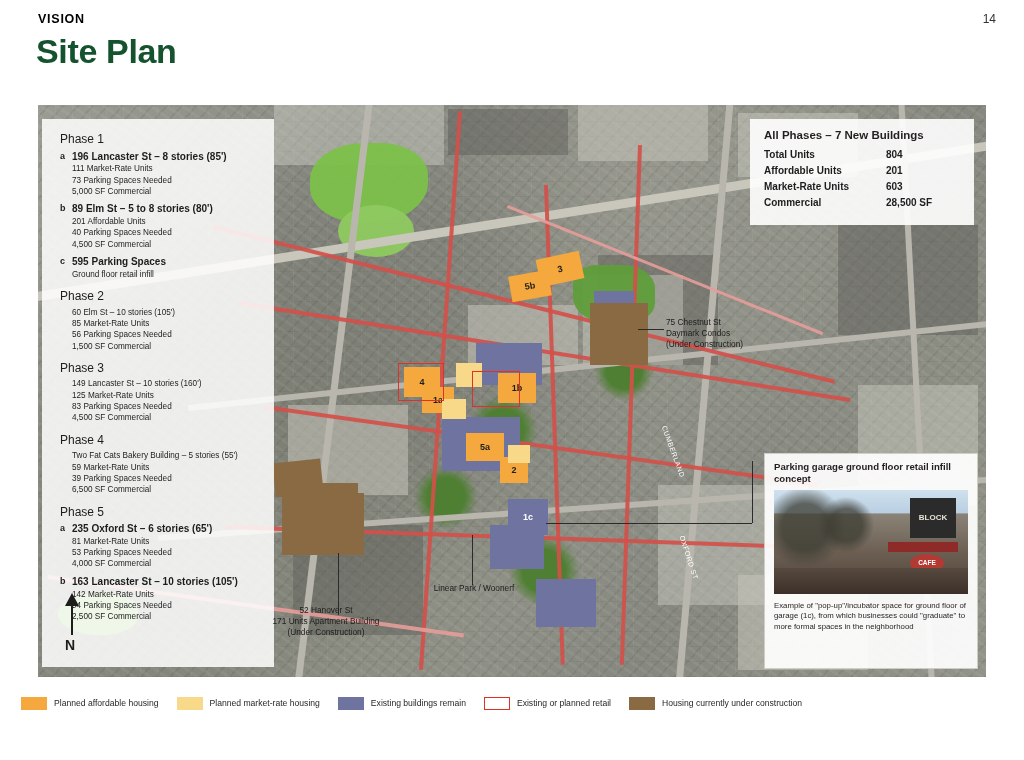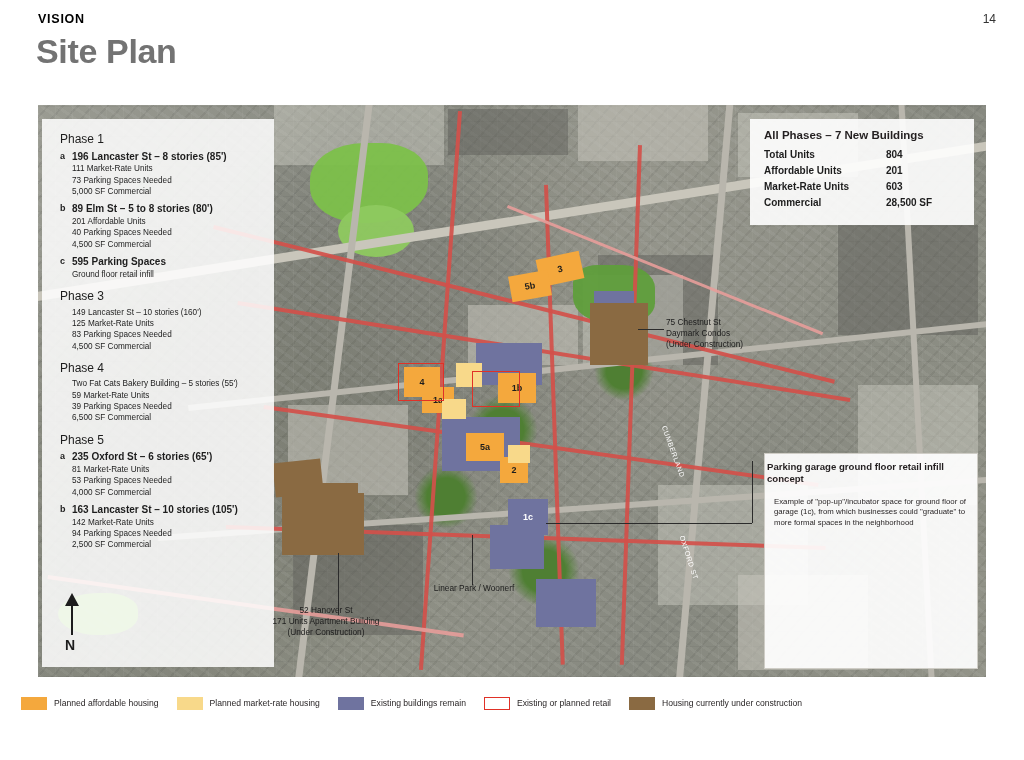--- a/index.html
+++ b/index.html
@@ -15,21 +15,21 @@
 
   
   .eyebrow {
     position: absolute; left: 38px; top: 12px;
     font-size: 12.5px; font-weight: bold; letter-spacing: 0.06em;
     color: #000000;
   }
   .page-title {
     position: absolute; left: 36px; top: 32px;
     font-size: 34px; font-weight: bold; letter-spacing: -0.01em;
-    color: #737373;
+    color: #14532d;
   }
   .page-number {
     position: absolute; right: 28px; top: 12px;
     font-size: 12px; color: #333;
   }
 
   
   .map-panel {
     position: absolute; left: 38px; top: 105px;
     width: 948px; height: 572px;
@@ -161,21 +161,21 @@
   }
 
   
   .inset {
     position: absolute; right: 8px; bottom: 8px;
     width: 214px; height: 216px;
     background: rgba(255,255,255,0.92);
     border: 1px solid #cfcdc6;
   }
   .inset-title {
-    padding: 7px 9px 5px 2px;
+    padding: 7px 9px 5px 9px;
     font-size: 9.6px; font-weight: bold; line-height: 1.25;
   }
   .inset-photo {
     margin: 0 9px; height: 104px;
     background:
       linear-gradient(180deg, #cfe0ee 0%, #b9cfe2 22%, #8b8378 23%, #6c5f52 60%, #4b4038 100%);
     position: relative; overflow: hidden;
   }
   .photo-sign {
     position: absolute; background: #2b2b2b; color: #e9e2d4;
@@ -341,20 +341,29 @@
         <div class="line">40 Parking Spaces Needed</div>
         <div class="line">4,500 SF Commercial</div>
       </div>
       <div class="item">
         <span class="marker">c</span>
         <div class="head">595 Parking Spaces</div>
         <div class="line">Ground floor retail infill</div>
       </div>
     </div>
 
+    <div class="phase-block">
+      <div class="phase-head">Phase 2</div>
+      <div class="plain">
+        <div class="line">60 Elm St – 10 stories (105')</div>
+        <div class="line">85 Market-Rate Units</div>
+        <div class="line">56 Parking Spaces Needed</div>
+        <div class="line">1,500 SF Commercial</div>
+      </div>
+    </div>
 
     <div class="phase-block">
       <div class="phase-head">Phase 3</div>
       <div class="plain">
         <div class="line">149 Lancaster St – 10 stories (160')</div>
         <div class="line">125 Market-Rate Units</div>
         <div class="line">83 Parking Spaces Needed</div>
         <div class="line">4,500 SF Commercial</div>
       </div>
     </div>
@@ -419,20 +428,28 @@
 (Under Construction)</div>
 
   <div class="leader-v" style="left:434px;top:430px;height:50px;"></div>
   <div class="callout" style="left:356px;top:478px;width:160px;text-align:center;">Linear Park / Woonerf</div>
 
   <div class="leader" style="left:508px;top:418px;width:206px;"></div>
   <div class="leader-v" style="left:714px;top:356px;height:62px;"></div>
 
   <div class="inset">
     <div class="inset-title">Parking garage ground floor retail infill concept</div>
+    <div class="inset-photo">
+      <div class="photo-tree" style="left:-8px;top:-6px;width:78px;height:86px;"></div>
+      <div class="photo-tree" style="left:44px;top:6px;width:56px;height:58px;"></div>
+      <div class="photo-sign" style="right:12px;top:8px;width:46px;height:40px;">BLOCK</div>
+      <div class="photo-awn" style="right:10px;top:52px;width:70px;height:10px;"></div>
+      <div class="photo-sign" style="right:24px;top:64px;width:34px;height:18px;border-radius:50%;background:#b33a33;color:#fff;font-size:6.5px;">CAFE</div>
+      <div style="position:absolute;left:0;bottom:0;width:100%;height:26px;background:linear-gradient(180deg,#57493e,#3b3029);"></div>
+    </div>
     <div class="inset-caption">Example of  "pop-up"/incubator space for ground floor of garage (1c), from which businesses could "graduate" to more formal spaces in the neighborhood</div>
   </div>
 
   <div class="north">
     <div class="head"></div>
     <div class="shaft"></div>
     <div class="n">N</div>
   </div>
 </div>
 

